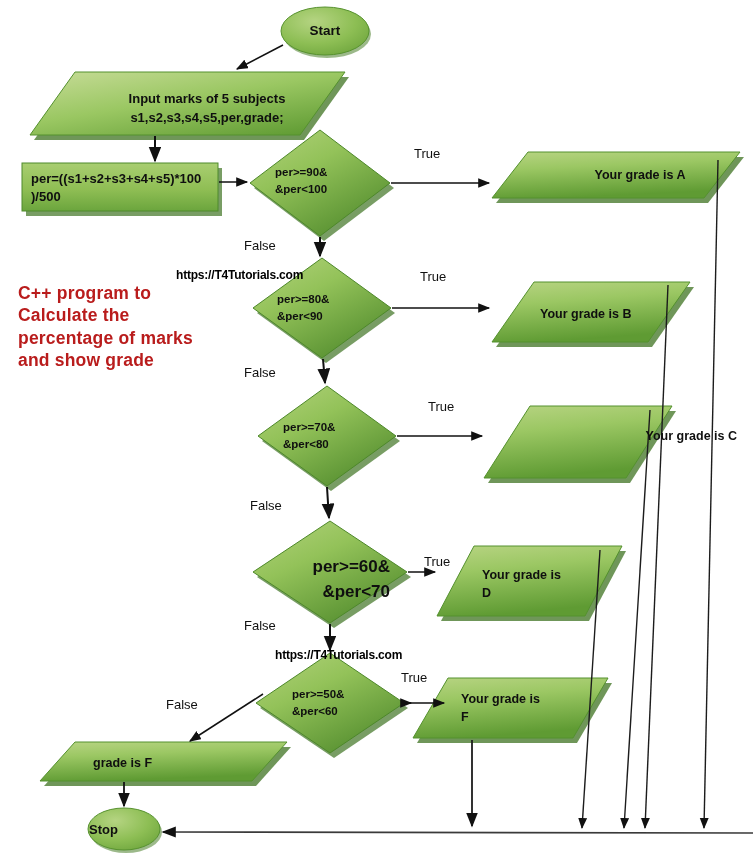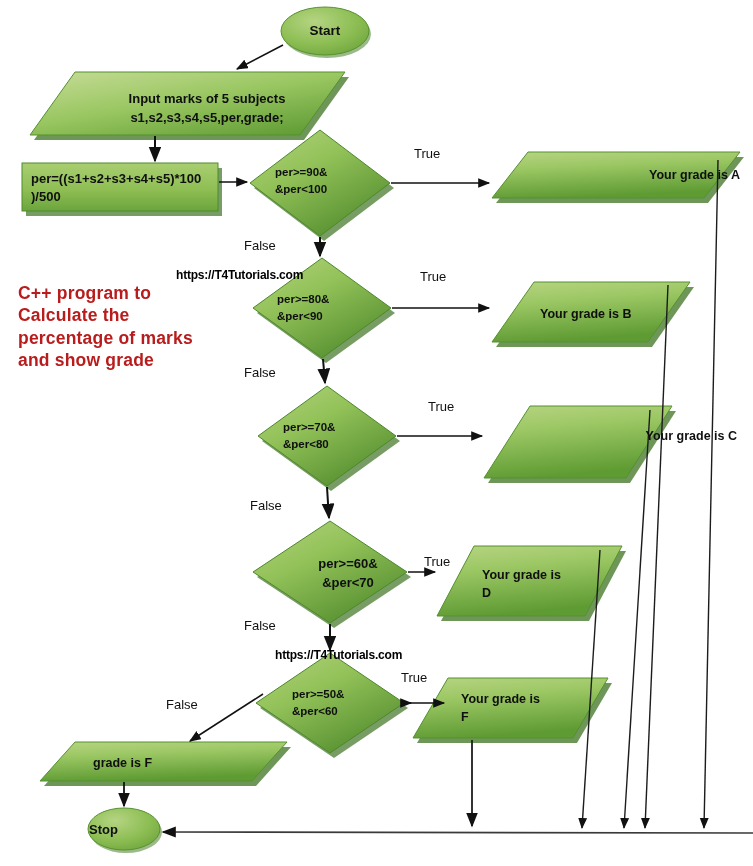--- a/index.html
+++ b/index.html
@@ -209,26 +209,26 @@
 
   <div class="nodetext" style="left:31px;top:170px;width:185px;text-align:left;font-size:13px;line-height:1.35;">per=((s1+s2+s3+s4+s5)*100
 )/500</div>
 
   <div class="nodetext" style="left:275px;top:164px;width:110px;text-align:left;font-size:11.5px;">per&gt;=90&amp;
 &amp;per&lt;100</div>
   <div class="nodetext" style="left:277px;top:291px;width:110px;text-align:left;font-size:11.5px;">per&gt;=80&amp;
 &amp;per&lt;90</div>
   <div class="nodetext" style="left:283px;top:419px;width:110px;text-align:left;font-size:11.5px;">per&gt;=70&amp;
 &amp;per&lt;80</div>
-  <div class="nodetext" style="left:293px;top:555px;width:110px;text-align:center;font-size:13px;">per&gt;=60&amp;
+  <div class="nodetext" style="left:280px;top:555px;width:110px;text-align:right;font-size:17px;">per&gt;=60&amp;
 &amp;per&lt;70</div>
   <div class="nodetext" style="left:292px;top:686px;width:110px;text-align:left;font-size:11.5px;">per&gt;=50&amp;
 &amp;per&lt;60</div>
 
-  <div class="nodetext" style="left:540px;top:166px;width:200px;text-align:right;font-size:12.5px;">Your grade is A</div>
+  <div class="nodetext" style="left:540px;top:166px;width:200px;text-align:center;font-size:12.5px;">Your grade is A</div>
   <div class="nodetext" style="left:540px;top:305px;width:200px;text-align:left;font-size:12.5px;">Your  grade is B</div>
   <div class="nodetext" style="left:537px;top:427px;width:200px;text-align:right;font-size:12.5px;">Your grade is C</div>
   <div class="nodetext" style="left:482px;top:566px;width:140px;text-align:left;font-size:12.5px;">Your grade is
 D</div>
   <div class="nodetext" style="left:461px;top:690px;width:140px;text-align:left;font-size:12.5px;">Your grade is
 F</div>
   <div class="nodetext" style="left:93px;top:754px;width:160px;text-align:left;font-size:12.5px;">grade is F</div>
 
   <div class="nodetext" style="left:89px;top:821px;width:70px;text-align:left;font-size:13px;">Stop</div>
 

